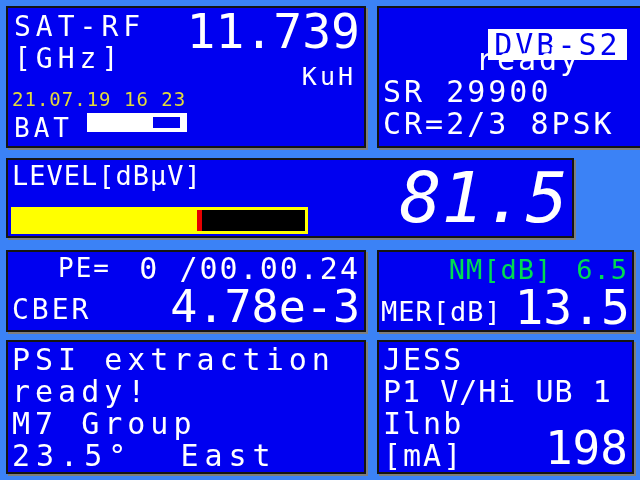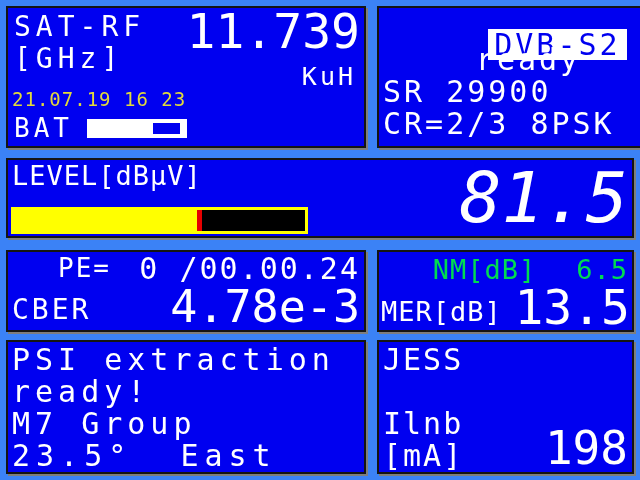--- a/index.html
+++ b/index.html
@@ -22,33 +22,33 @@
   .txt {
     position: absolute;
     color: #ffffff;
     white-space: pre;
     line-height: 1.05;
   }
 
   
   #p-sat   { left: 6px;   top: 6px;   width: 360px; height: 142px; }
   #p-dvb   { left: 377px; top: 6px;   width: 303px; height: 142px; }
-  #p-level { left: 6px;   top: 158px; width: 628px; height: 80px;  }
+  #p-level { left: 6px;   top: 158px; width: 568px; height: 80px;  }
   #p-pe    { left: 6px;   top: 250px; width: 360px; height: 82px;  }
   #p-nm    { left: 377px; top: 250px; width: 257px; height: 82px;  }
   #p-psi   { left: 6px;   top: 340px; width: 360px; height: 134px; }
   #p-jess  { left: 377px; top: 340px; width: 257px; height: 134px; }
 
   
   .sat-title  { left: 6px;  top: 4px;  font-size: 28px; letter-spacing: 5px; }
   .sat-unit   { left: 6px;  top: 36px; font-size: 28px; letter-spacing: 5px; }
   .sat-freq   { right: 4px; top: -2px; font-size: 48px; }
   .sat-band   { right: 8px; top: 56px; font-size: 25px; letter-spacing: 3px; }
   .sat-date   { left: 4px;  top: 82px; font-size: 19px; letter-spacing: 1px; color: #e2da3a; }
-  .bat-row    { position: absolute; left: 6px; bottom: 3px; display: flex; align-items: center; gap: 14px; }
+  .bat-row    { position: absolute; left: 6px; bottom: 3px; display: flex; gap: 14px; }
   .bat-label  { position: static; font-size: 26px; letter-spacing: 4px; color: #fff; white-space: pre; }
   .battery    { position: relative; width: 100px; height: 19px; background: #ffffff; }
   .bat-marker { position: absolute; top: 4px; bottom: 4px; background: #0000f0; }
 
   
   .dvb-row1 { left: 0; top: 4px; width: 100%; text-align: center; }
   .dvb-chip { display: inline-block; background: #ffffff; color: #0000f0;
               font-size: 30px; letter-spacing: 3px; padding: 0 6px; white-space: pre; }
   .dvb-lock { left: 0; top: 36px; width: 100%; text-align: center; font-size: 30px; letter-spacing: 3px; }
   .dvb-sr   { left: 4px; top: 68px;  font-size: 30px; letter-spacing: 3px; }
@@ -62,21 +62,21 @@
   .level-fill  { height: 100%; background: #ffff00; }
   .level-mark  { width: 5px; height: 100%; background: #e60000; flex: 0 0 auto; }
 
   
   .pe-label   { left: 4px;  top: 3px;    font-size: 26px; letter-spacing: 2px; margin-left: 46px; }
   .pe-value   { right: 4px; top: 1px;    font-size: 30px; letter-spacing: 2px; }
   .cber-label { left: 4px;  bottom: 6px; font-size: 28px; letter-spacing: 3px; }
   .cber-value { right: 4px; bottom: 0;   font-size: 45px; }
 
   
-  .nm-row    { position: absolute; right: 4px; top: 2px; display: flex; gap: 40px; }
+  .nm-row    { position: absolute; right: 4px; top: 2px; display: flex; gap: 24px; }
   .nm-label, .nm-value { position: static; color: #00dc50; font-size: 27px; letter-spacing: 1px; white-space: pre; }
   .mer-label { left: 2px;  bottom: 4px;  font-size: 27px; letter-spacing: 1px; }
   .mer-value { right: 2px; bottom: -2px; font-size: 48px; }
 
   
   .psi-0 { left: 4px; top: 2px;   font-size: 30px; letter-spacing: 5px; }
   .psi-1 { left: 4px; top: 34px;  font-size: 30px; letter-spacing: 5px; }
   .psi-2 { left: 4px; top: 66px;  font-size: 30px; letter-spacing: 5px; }
   .psi-3 { left: 4px; top: 98px;  font-size: 30px; letter-spacing: 6px; }
 
@@ -142,18 +142,19 @@
 
   <div id="p-psi" class="panel">
     <div class="txt psi-0">PSI extraction</div>
     <div class="txt psi-1">ready!</div>
     <div class="txt psi-2">M7 Group</div>
     <div class="txt psi-3">23.5°  East</div>
   </div>
 
   <div id="p-jess" class="panel">
     <div class="txt jess-sys">JESS</div>
+    <div class="txt jess-port">P1 V/Hi UB 1</div>
     <div class="txt jess-i">Ilnb</div>
     <div class="txt jess-ma">[mA]</div>
     <div class="txt jess-val">198</div>
   </div>
 
 </div>
 
 </body></html>

